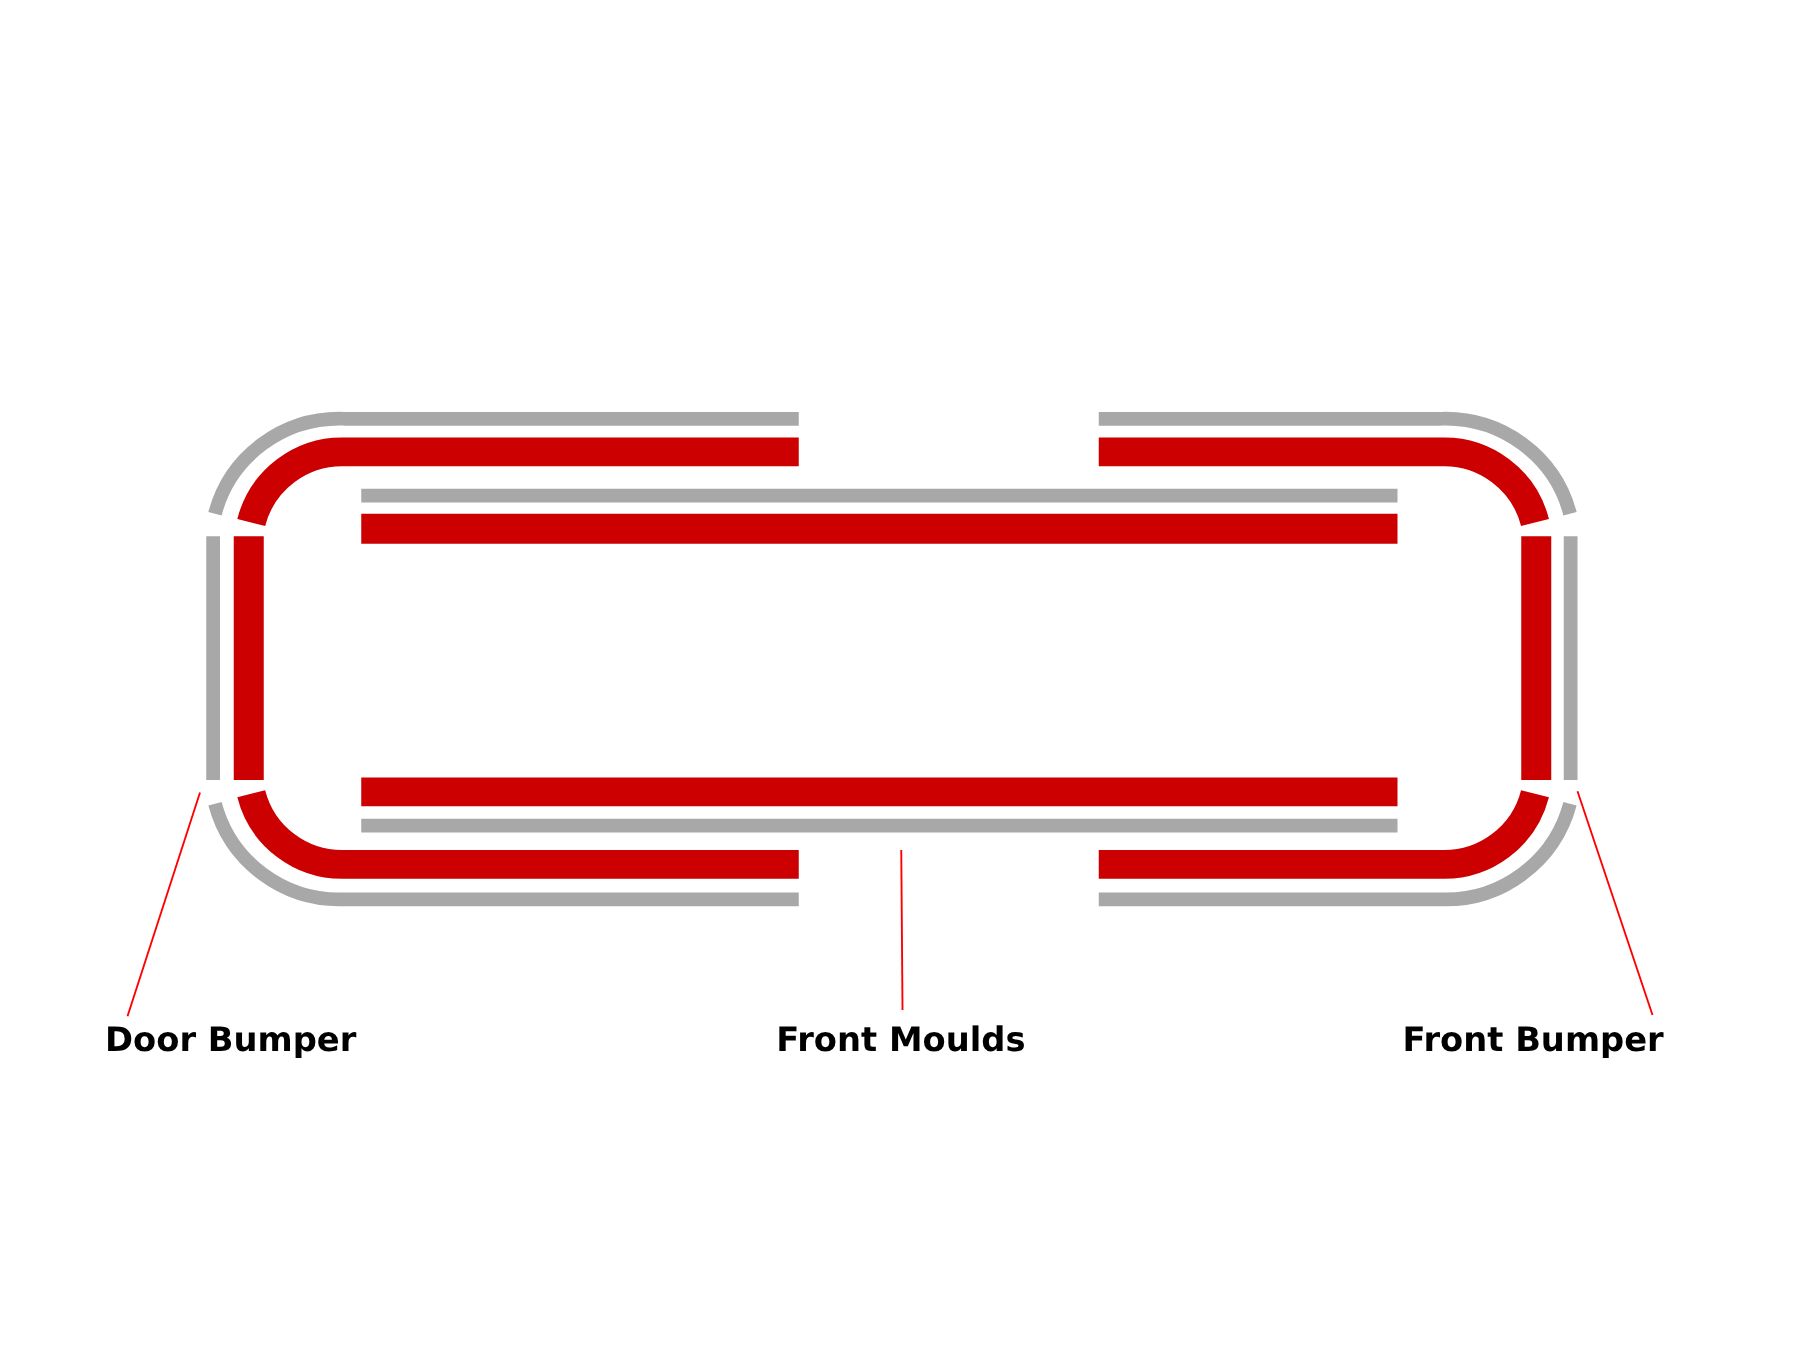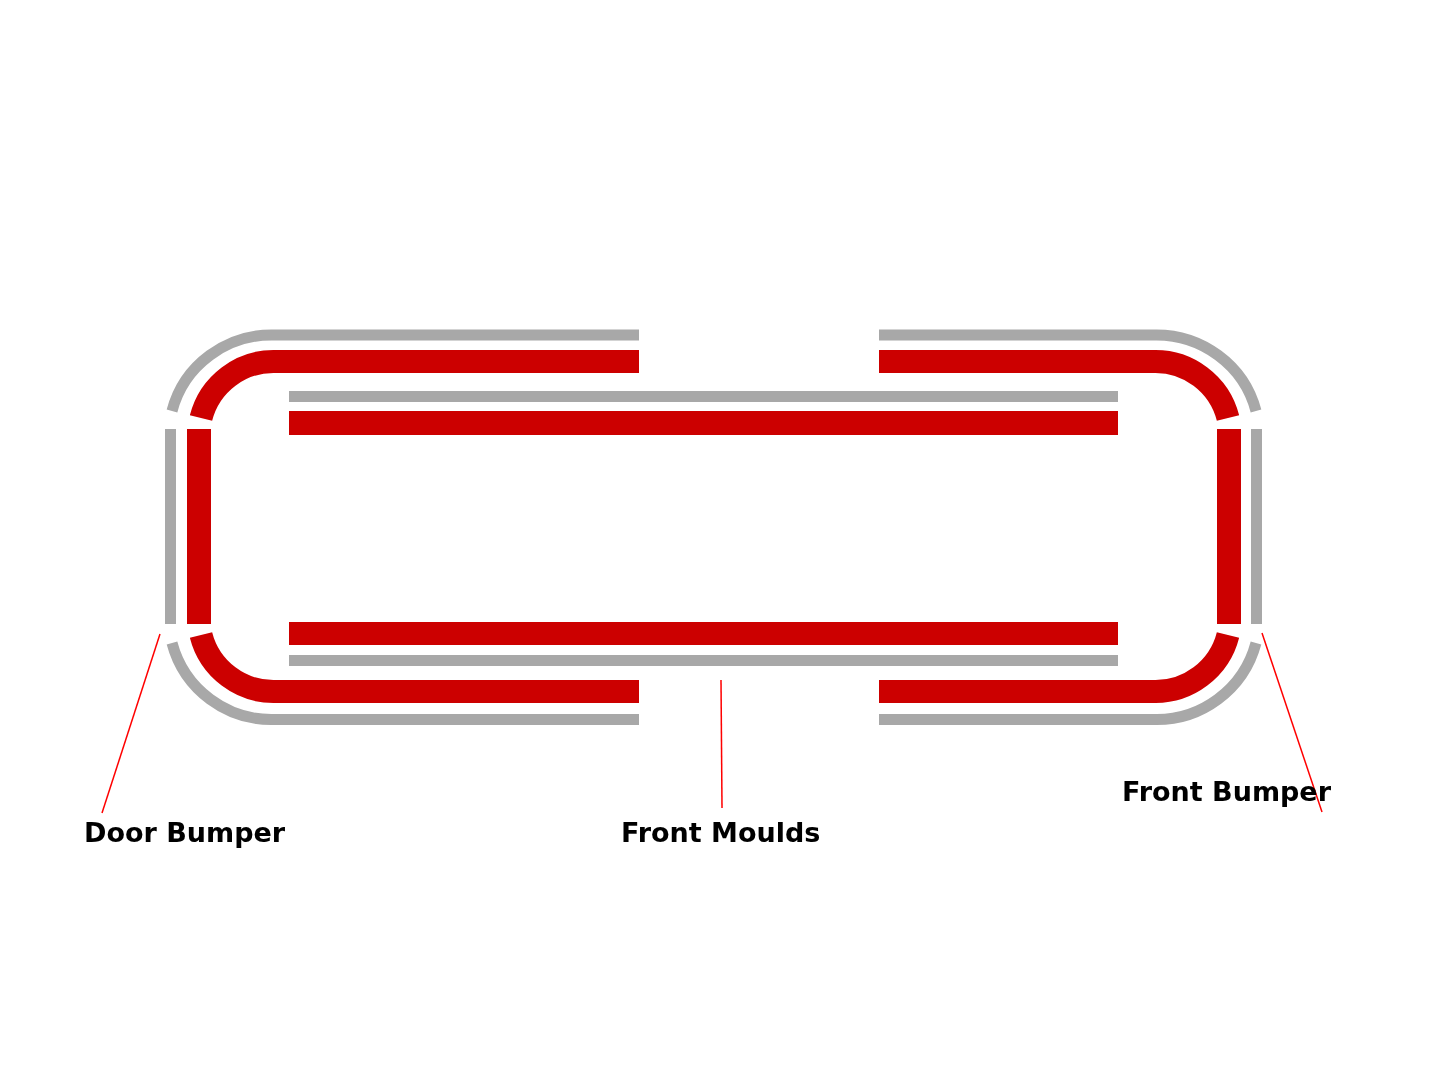--- a/index.html
+++ b/index.html
@@ -9,21 +9,21 @@
       position: absolute;
       font-family: "DejaVu Sans", sans-serif;
       font-weight: bold;
       font-size: 27px;
       color: #000000;
       white-space: nowrap;
       line-height: 1;
     }
     #label-rear { left: 84px; top: 819px; }
     #label-door { left: 621px; top: 819px; }
-    #label-front { left: 1122px; top: 778px; }
+    #label-front { left: 1122px; top: 819px; }
   </style>
 </head>
 <body>
 
 <svg id="diagram" viewBox="0 0 1445 1084" xmlns="http://www.w3.org/2000/svg">
 
   <g>
 
     <path d="M 172 411 A 103 101 0 0 1 275 335 L 639 335" fill="none" stroke="#a8a8a8" stroke-width="11"></path>
 

